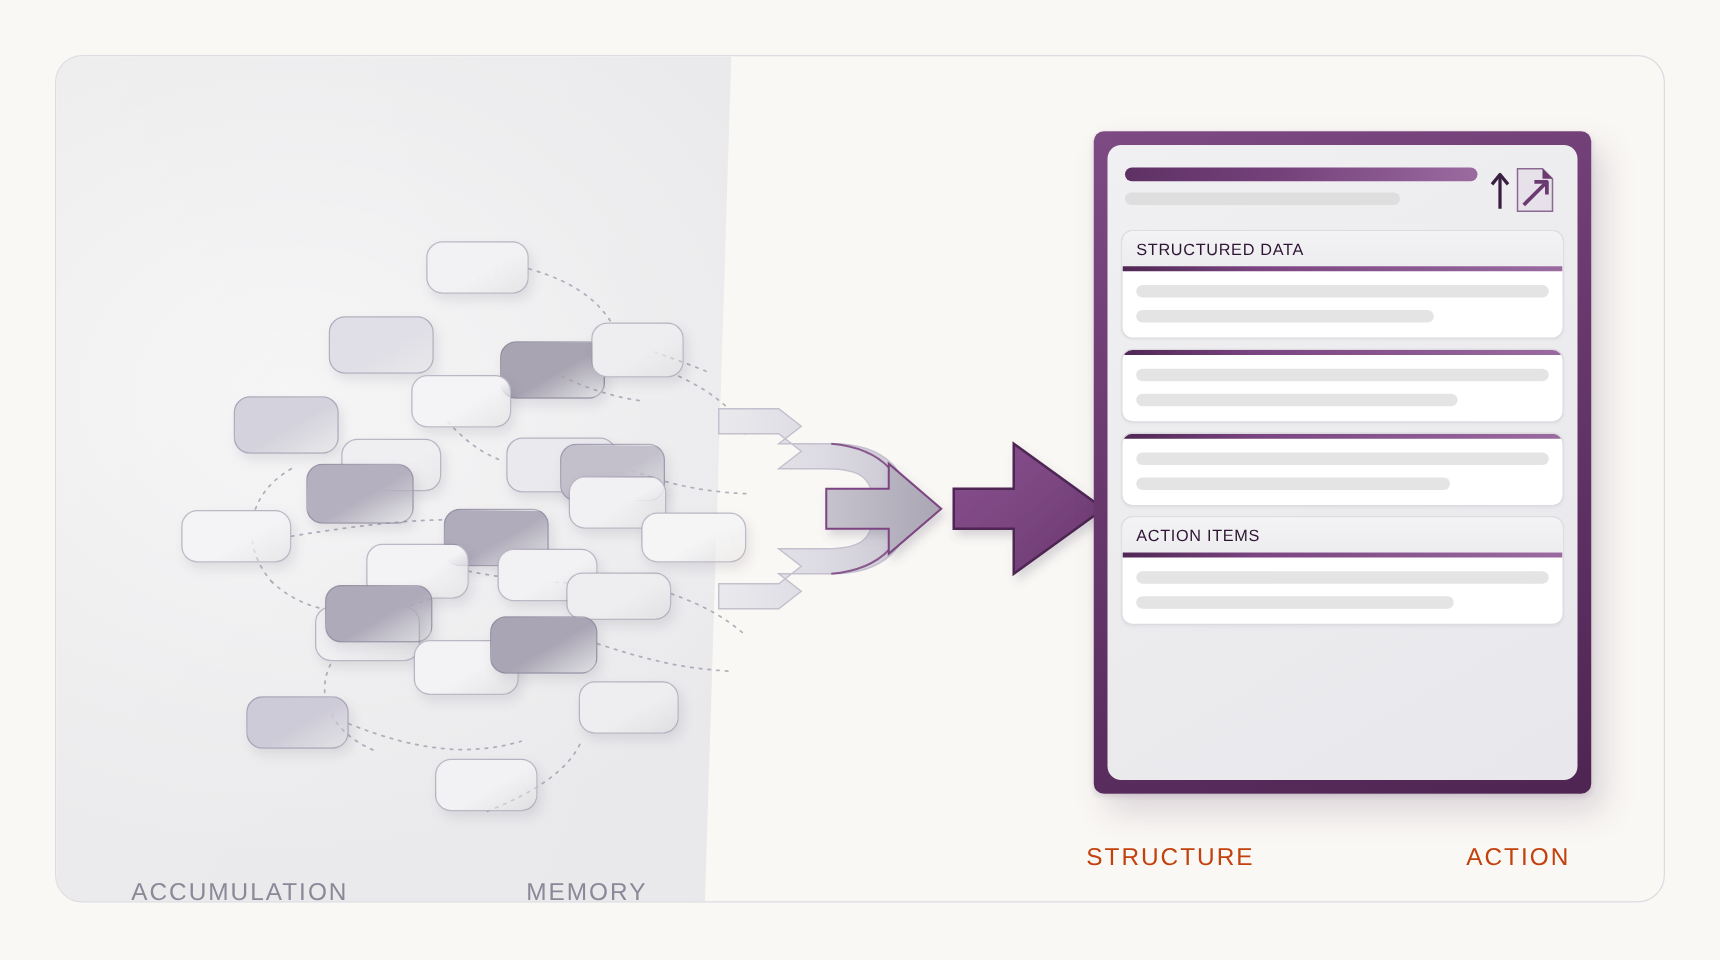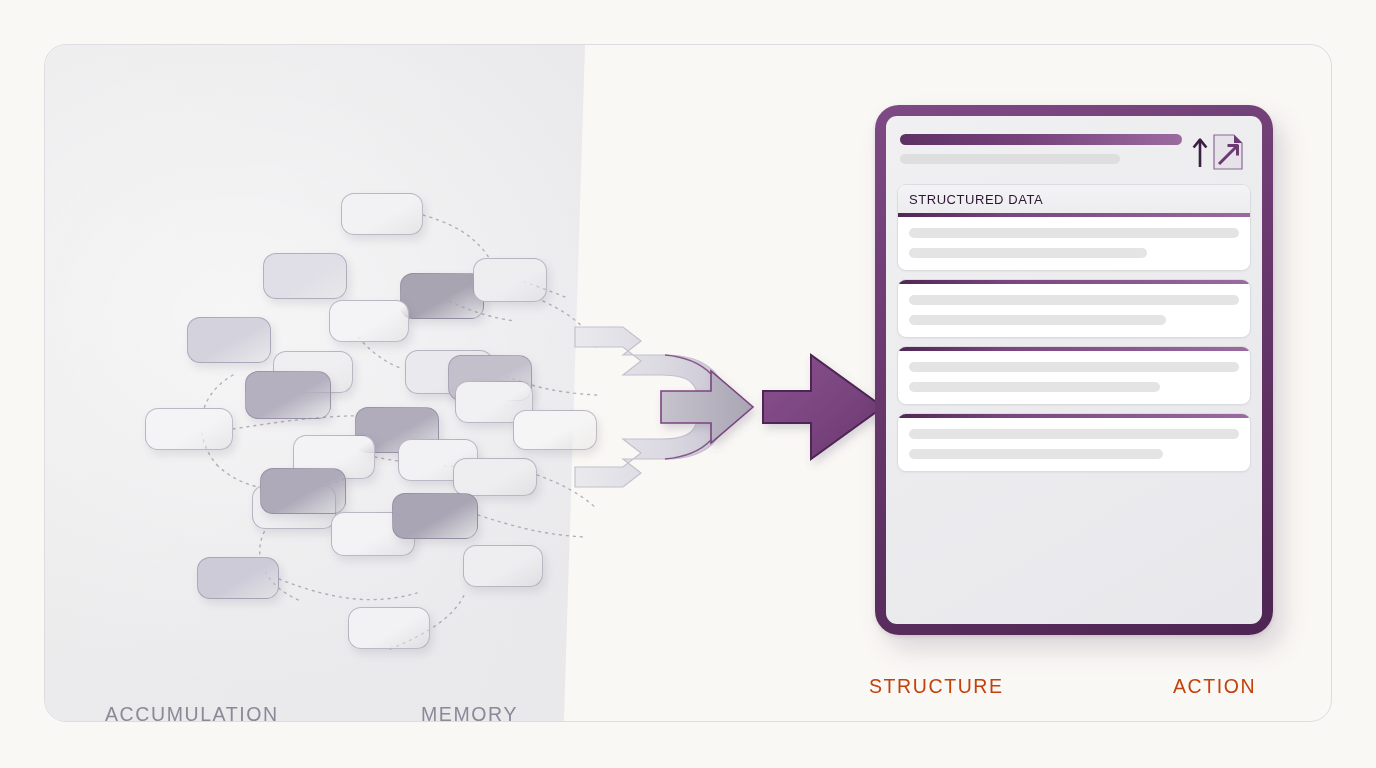--- a/index.html
+++ b/index.html
@@ -56,21 +56,21 @@
   .stage-label.dark { color: #c2410c; }
   #label-accumulation { left: 60px; }
   #label-memory       { left: 376px; }
   #label-structure    { left: 824px; }
   #label-handoff      { left: 1128px; }
 
   
   #doc-outer {
     position: absolute; left: 830px; top: 60px;
     width: 398px; height: 530px;
-    border-radius: 24px;
+    border-radius: 8px;
     background: linear-gradient(160deg, #7e4a84 0%, #6b3a70 38%, #4e2552 100%);
     padding: 11px;
     box-shadow: 10px 14px 26px rgba(74,44,80,.17), 0 2px 4px rgba(74,44,80,.12);
   }
   #doc-inner {
     width: 100%; height: 100%;
     border-radius: 11px;
     background: linear-gradient(150deg, #f0f0f2 0%, #ebebee 60%, #e8e8ec 100%);
     padding: 13px 11px 11px 11px;
     display: flex; flex-direction: column;
@@ -261,20 +261,23 @@
               </div>
             </div>
             <div class="section">
               <div class="section-rule"></div>
               <div class="section-body">
                 <div class="line" style="width: 100%;"></div>
                 <div class="line" style="width: 76%;"></div>
               </div>
             </div>
             <div class="section">
+              <div class="section-head">
+                <div class="section-title">ACTION ITEMS</div>
+              </div>
               <div class="section-rule"></div>
               <div class="section-body">
                 <div class="line" style="width: 100%;"></div>
                 <div class="line" style="width: 77%;"></div>
               </div>
             </div>
           </div>
 
       </div>
     </div>

